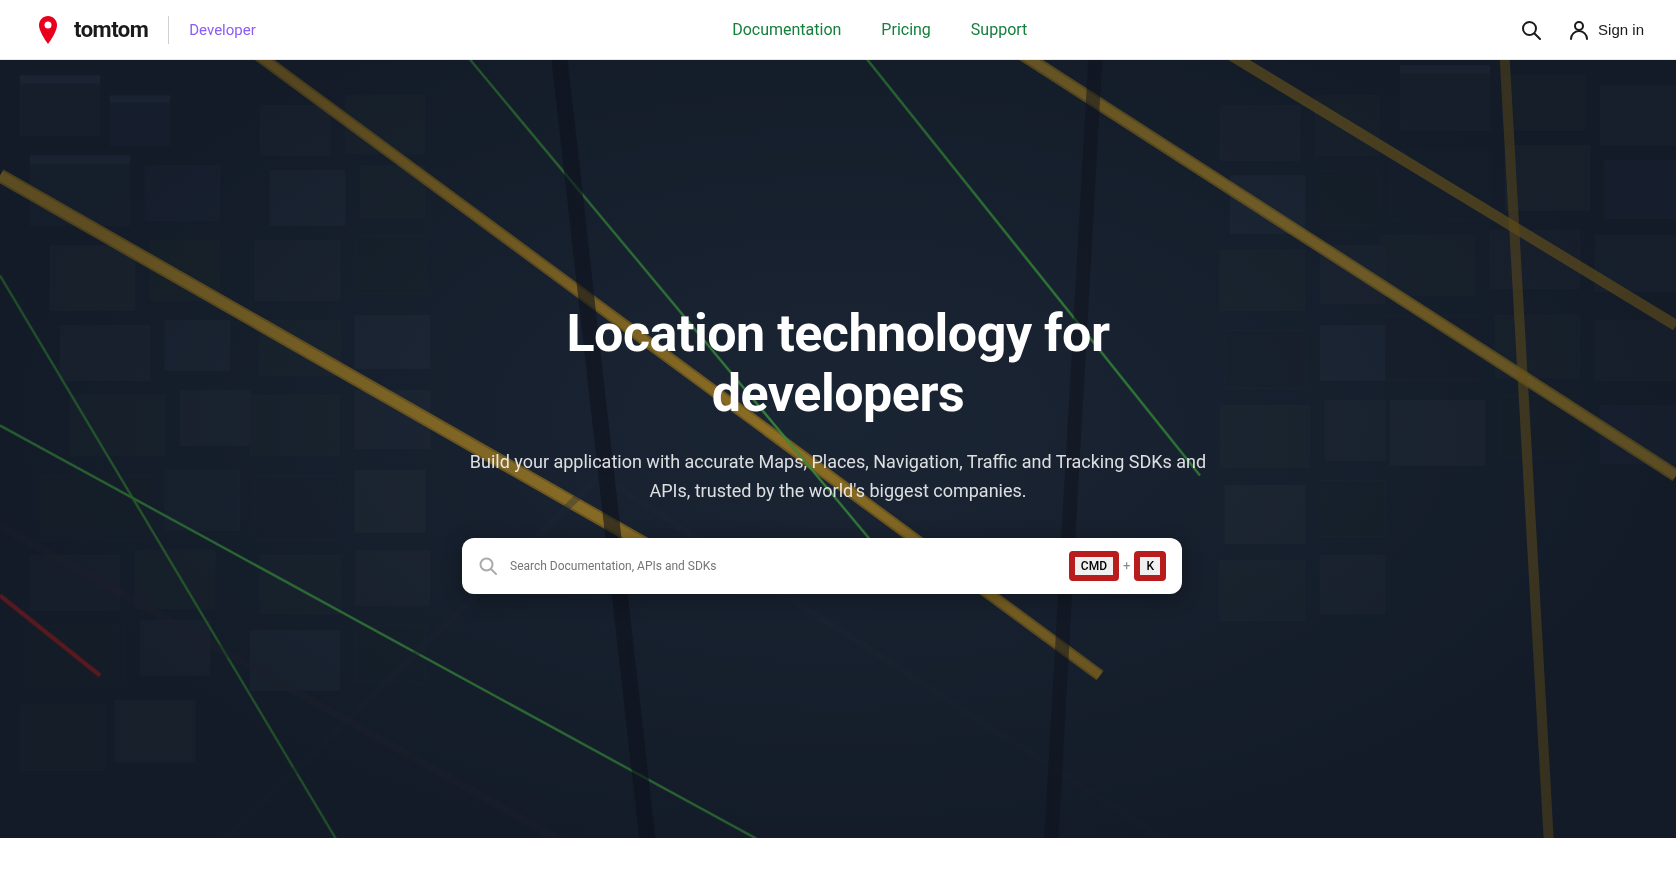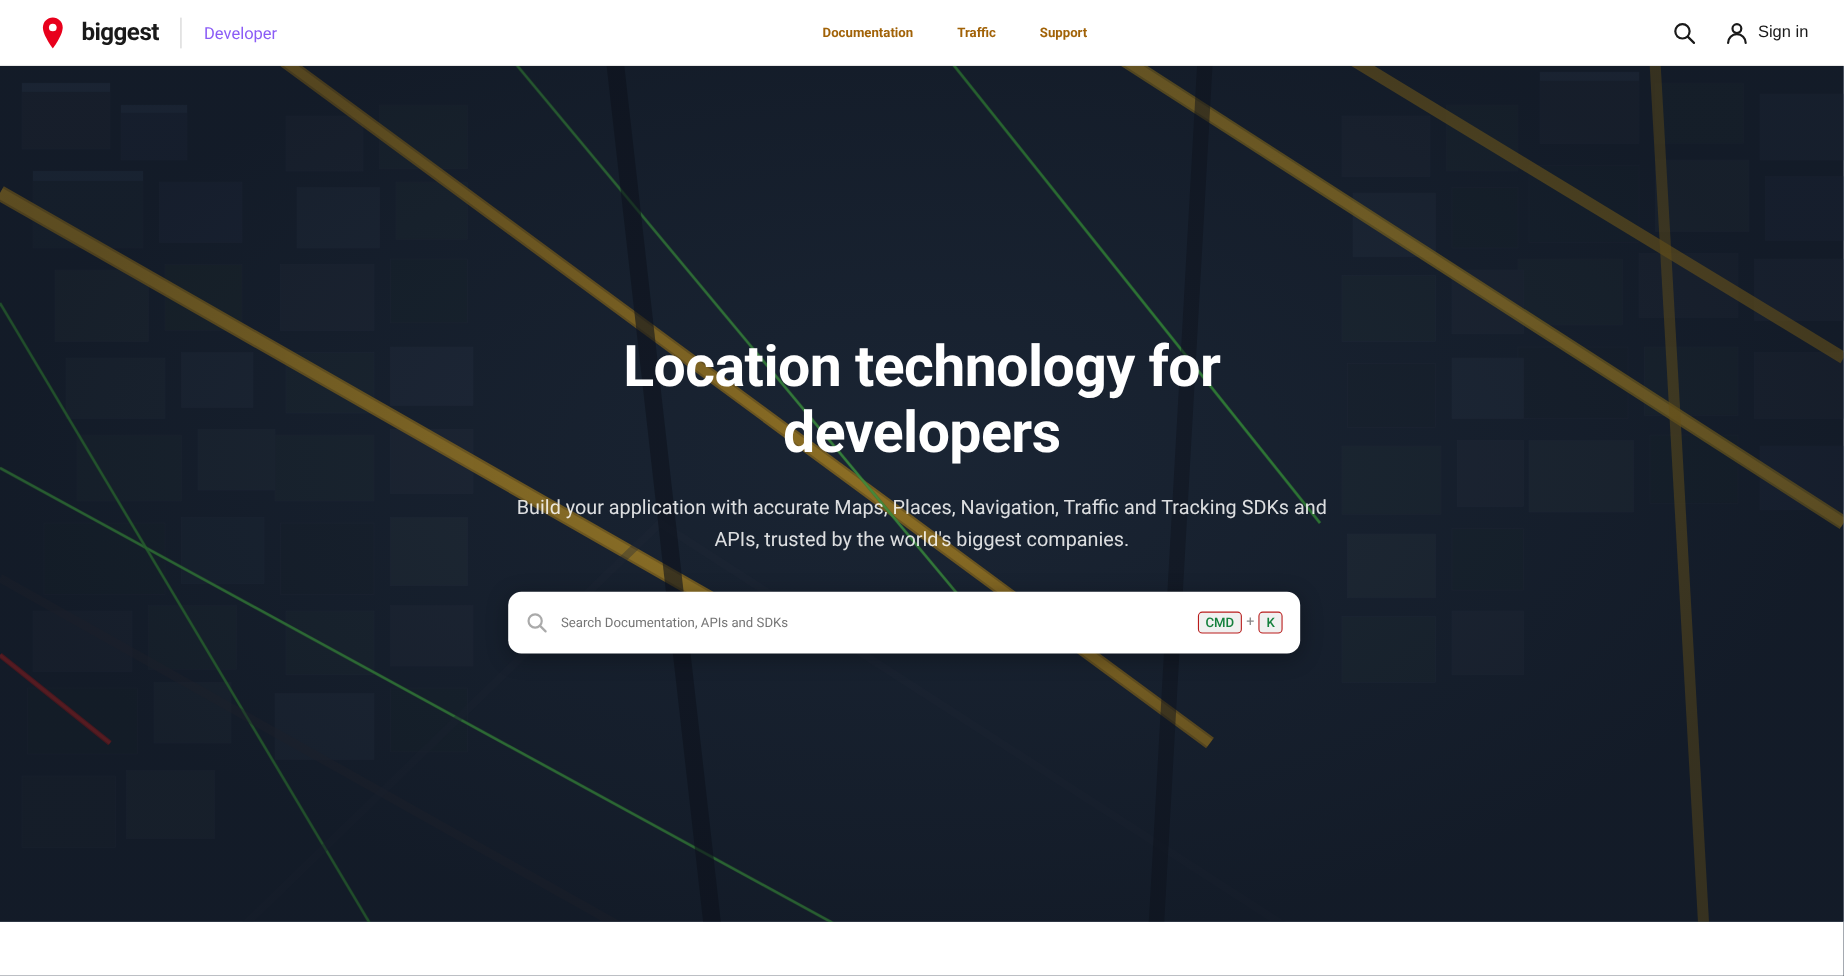--- a/index.html
+++ b/index.html
@@ -65,26 +65,26 @@
     .navbar-nav {
       display: flex;
       align-items: center;
       gap: 8px;
       margin-left: auto;
       margin-right: auto;
       transform: translateX(150px);
     }
 
     .nav-link {
-      font-size: 12px;
-      color: #a16207;
+      font-size: 16px;
+      color: #15803d;
       text-decoration: none;
       padding: 8px 16px;
       border-radius: 6px;
-      font-weight: 700;
+      font-weight: 400;
       transition: background 0.15s;
     }
 
     .navbar-actions {
       display: flex;
       align-items: center;
       gap: 20px;
       margin-left: auto;
     }
 
@@ -209,53 +209,53 @@
 
     .search-shortcut {
       display: flex;
       align-items: center;
       gap: 4px;
       flex-shrink: 0;
     }
 
     .shortcut-key {
       background: #f0f0f0;
-      border: 1px solid #b91c1c;
+      border: 6px solid #b91c1c;
       border-radius: 4px;
       padding: 2px 6px;
       font-size: 12px;
-      color: #15803d;
+      color: #000000;
       font-weight: 500;
     }
 
     .shortcut-plus {
       color: #888;
       font-size: 13px;
     }
   </style>
 </head>
 <body>
 
 <nav class="navbar">
   <a class="navbar-logo" href="#">
 
     <svg class="logo-icon" viewBox="0 0 32 32" fill="none" xmlns="http://www.w3.org/2000/svg">
       <path d="M16 2C11.03 2 7 6.03 7 11c0 7.25 9 19 9 19s9-11.75 9-19c0-4.97-4.03-9-9-9z" fill="#e8001c"></path>
       <circle cx="16" cy="11" r="3.5" fill="white"></circle>
     </svg>
-    <span class="logo-text">biggest</span>
+    <span class="logo-text">tomtom</span>
   </a>
 
   <div class="navbar-divider"></div>
 
   <span class="navbar-subtitle">Developer</span>
 
   <nav class="navbar-nav">
     <a class="nav-link" href="#">Documentation</a>
-    <a class="nav-link" href="#">Traffic</a>
+    <a class="nav-link" href="#">Pricing</a>
     <a class="nav-link" href="#">Support</a>
   </nav>
 
   <div class="navbar-actions">
     <button class="search-btn">
       <svg width="22" height="22" viewBox="0 0 22 22" fill="none">
         <circle cx="9.5" cy="9.5" r="6.5" stroke="#1a1a1a" stroke-width="2"></circle>
         <path d="M14.5 14.5L20 20" stroke="#1a1a1a" stroke-width="2" stroke-linecap="round"></path>
       </svg>
     </button>

